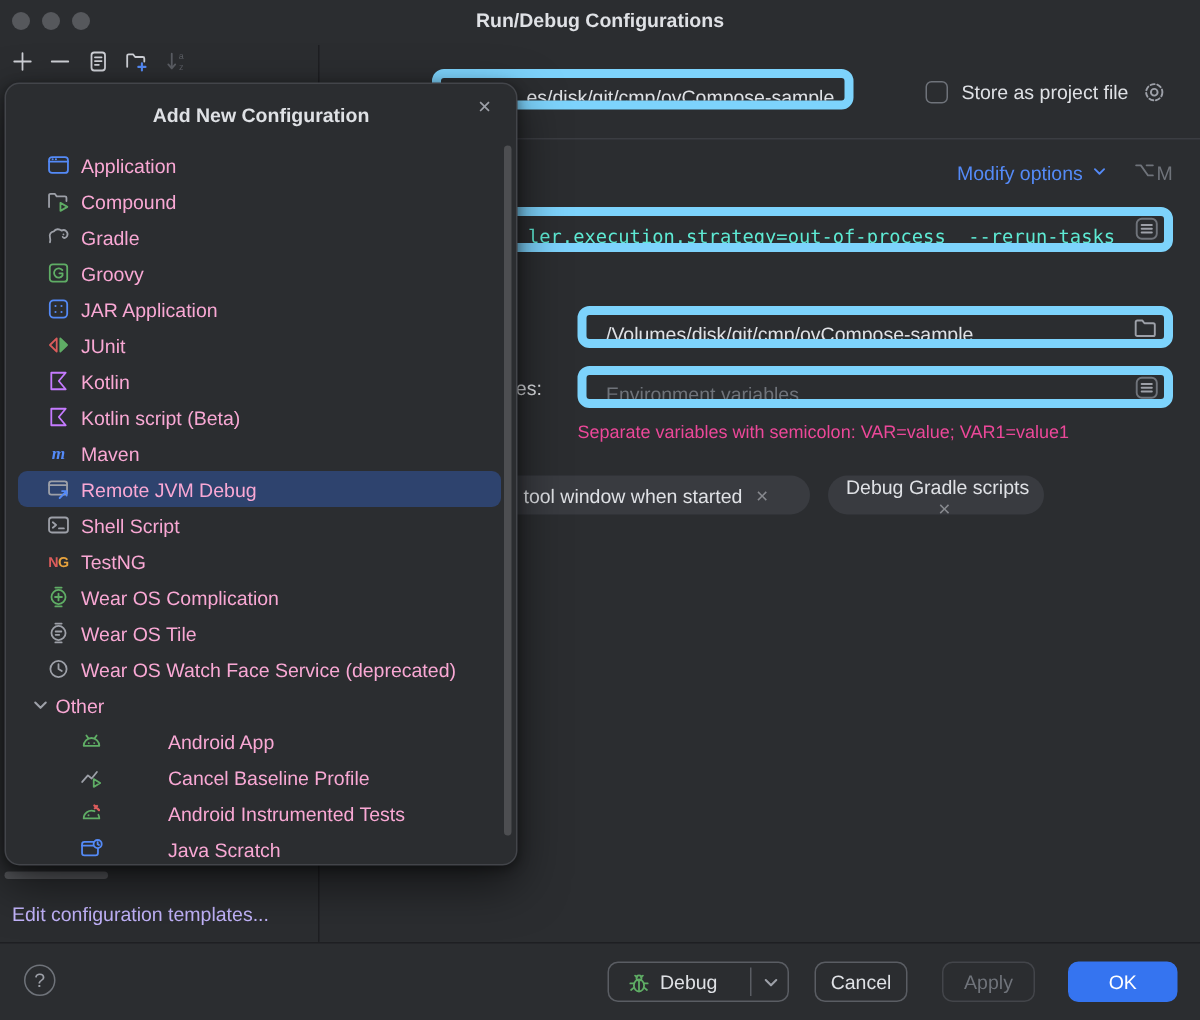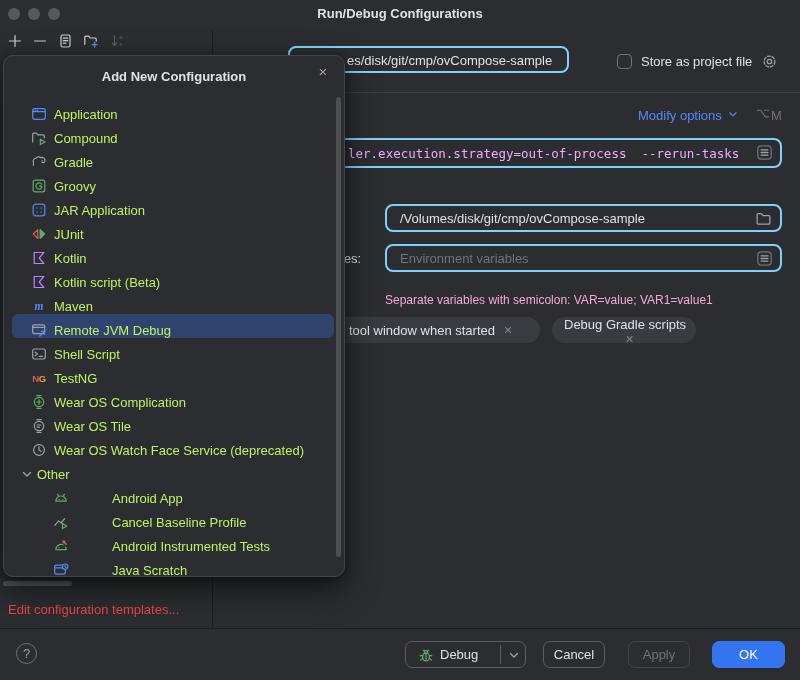--- a/index.html
+++ b/index.html
@@ -16,63 +16,63 @@
   .tb-btn { position:absolute; top:33px; width:20px; height:20px; display:flex; align-items:center; justify-content:center; }
   #tb-add{ left:5px; } #tb-remove{ left:30px; } #tb-copy{ left:55px; } #tb-newfolder{ left:81px; } #tb-sort{ left:108px; }
   .tb-btn svg { width:16px; height:16px; }
 
   
   #v-divider { position:absolute; left:212px; top:30px; width:1px; height:598px; background:#1E1F22; }
   #h-divider-top { position:absolute; left:213px; top:92px; width:587px; height:1px; background:#3B3D42; }
   #h-divider-bottom { position:absolute; left:0; top:628px; width:800px; height:1px; background:#1E1F22; }
 
   
-  .field { position:absolute; border:2px solid #7dd3fc; border-radius:8px; background:#2B2D30; font-size:13px; color:#DFE1E5; white-space:pre; overflow:hidden; }
+  .field { position:absolute; border:6px solid #7dd3fc; border-radius:8px; background:#2B2D30; font-size:13px; color:#DFE1E5; white-space:pre; overflow:hidden; }
   #name-field { left:288px; top:46px; width:281px; height:27px; line-height:25px; padding-left:57px; }
   #store-checkbox { position:absolute; left:617px; top:54px; width:15px; height:15px; border:1.4px solid #6F737A; border-radius:4px; }
   #store-label { position:absolute; left:641px; top:54px; font-size:13px; }
   #store-gear { position:absolute; left:761px; top:53px; width:17px; height:17px; }
   #modify-options { position:absolute; left:638px; top:107px; display:flex; align-items:center; font-size:13px; color:#548AF7; }
   #modify-options .chev { margin-left:4px; }
   #modify-shortcut { position:absolute; left:756px; top:107px; display:flex; align-items:center; gap:1px; color:#6F737A; font-size:13px; }
 
-  #command-field { left:288px; top:138px; width:494px; height:30px; line-height:28px; padding-left:58px; font-family:"DejaVu Sans Mono", monospace; font-size:12.5px; color:#f0abfc; }
+  #command-field { left:288px; top:138px; width:494px; height:30px; line-height:28px; padding-left:58px; font-family:"DejaVu Sans Mono", monospace; font-size:12.5px; color:#5eead4; }
   .expand-btn { position:absolute; width:17px; height:17px; }
   #command-expand { left:756px; top:144px; }
   #path-field { left:385px; top:204px; width:397px; height:28px; line-height:26px; padding-left:13px; }
   #path-folder-btn { position:absolute; left:755px; top:210px; width:17px; height:17px; }
   #env-label-frag { position:absolute; left:341px; top:251px; font-size:13px; color:#DFE1E5; }
   #env-field { left:385px; top:244px; width:397px; height:28px; line-height:26px; padding-left:13px; color:#6F737A; }
   #env-expand { left:756px; top:250px; }
-  #env-hint { position:absolute; left:385px; top:293px; font-size:12px; color:#f9a8d4; }
+  #env-hint { position:absolute; left:385px; top:281px; font-size:12px; color:#ec4899; }
 
   
   .tag { position:absolute; top:317px; height:26px; background:#393B40; border-radius:13px; display:flex; align-items:center; font-size:13px; color:#DFE1E5; }
   #tag-0 { left:326px; width:214px; padding:0 10px 0 23px; }
   #tag-1 { left:552px; padding:0 10px 0 12px;flex-direction:column; }
   .tag .tag-x { margin-left:9px; color:#87898E; font-size:14px; line-height:1; }
 
   
   #popup { position:absolute; left:3px; top:55px; width:342px; height:522px; background:#2B2D30; border:1px solid #43454A; border-radius:10px; box-shadow:0 12px 32px rgba(0,0,0,.55), 0 2px 8px rgba(0,0,0,.4); z-index:20; }
   #popup-title { position:absolute; top:13px; left:0; width:100%; text-align:center; font-weight:bold; font-size:13px; color:#DFE1E5; }
   #popup-close { position:absolute; top:7px; right:12px; font-size:15px; color:#9DA0A8; width:18px; height:18px; text-align:center; line-height:18px; }
   #popup-list { position:absolute; top:42px; left:0; right:0; }
-  .row { height:24px; display:flex; align-items:flex-end; margin:0 10px 0 8px; padding-left:19px; border-radius:6px; font-size:13px; color:#bef264; white-space:nowrap; }
+  .row { height:24px; display:flex; align-items:center; margin:0 10px 0 8px; padding-left:19px; border-radius:6px; font-size:13px; color:#f9a8d4; white-space:nowrap; }
   .row.selected { background:#2E436E; }
   .row.group { padding-left:7px; }
   .row.indent { padding-left:41px;gap:36px; }
   .row-icon { width:16px; height:16px; margin-right:7px; flex:0 0 16px; }
   .row-icon svg { width:16px; height:16px; display:block; }
   .row-caret { width:16px; height:16px; margin-right:2px; flex:0 0 16px; }
   .row-caret svg { width:16px; height:16px; display:block; }
   #popup-vscroll { position:absolute; right:3px; top:41px; width:5px; height:460px; border-radius:3px; background:rgba(255,255,255,.16); }
   #tree-hscroll { position:absolute; left:3px; top:581px; width:69px; height:5px; border-radius:3px; background:#55575B; z-index:5; }
 
   
-  #edit-templates { position:absolute; left:8px; top:602px; font-size:13px; color:#ef4444; }
+  #edit-templates { position:absolute; left:8px; top:602px; font-size:13px; color:#c4b5fd; }
   #help-btn { position:absolute; left:16px; top:643px; width:21px; height:21px; border:1px solid #6F737A; border-radius:50%; color:#9DA0A8; font-size:13px; text-align:center; line-height:19px; }
   .btn { position:absolute; top:641px; height:27px; border:1px solid #5A5D63; border-radius:7px; font-size:13px; color:#DFE1E5; display:flex; align-items:center; justify-content:center; background:transparent; }
   #debug-btn { left:405px; width:121px; justify-content:flex-start; padding-left:12px; }
   #debug-btn .bug { width:16px; height:16px; margin-right:6px; }
   #debug-split { position:absolute; left:94px; top:3px; width:1px; height:19px; background:#5A5D63; }
   #debug-chevron { position:absolute; left:100px; top:5px; width:16px; height:16px; }
   #cancel-btn { left:543px; width:62px; }
   #apply-btn { left:628px; width:62px; border-color:#43454A; color:#6F737A; }
   #ok-btn { left:712px; width:73px; background:#3574F0; border-color:#3574F0; color:#FFFFFF; }
 </style>

